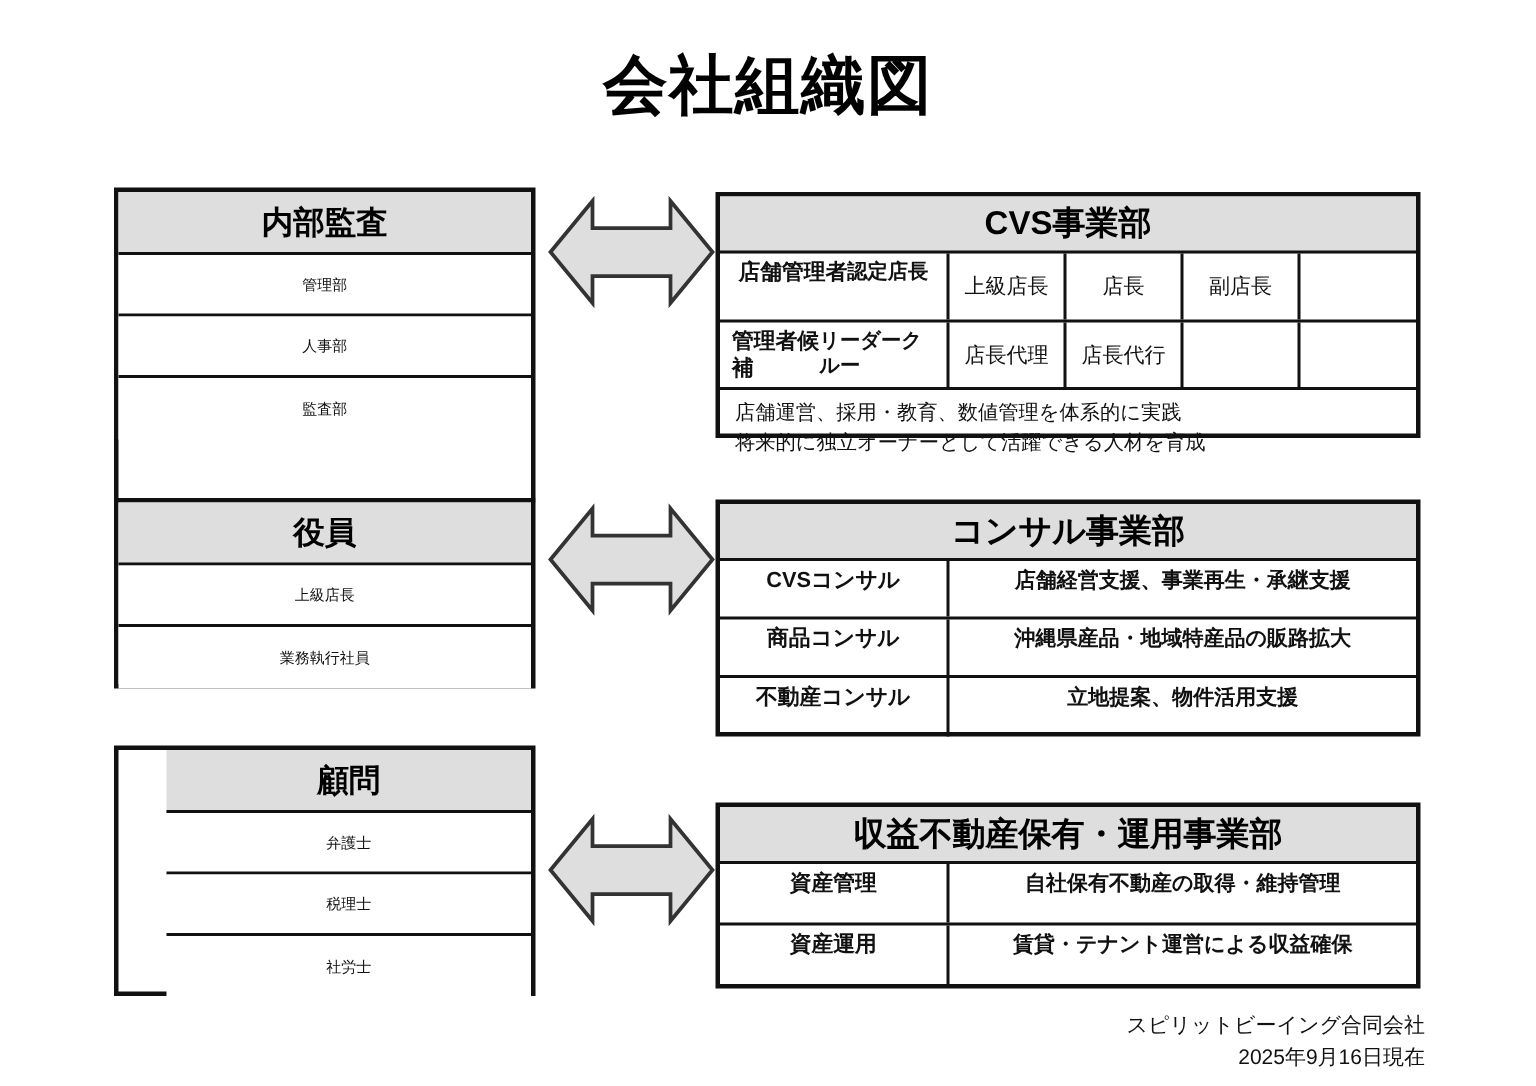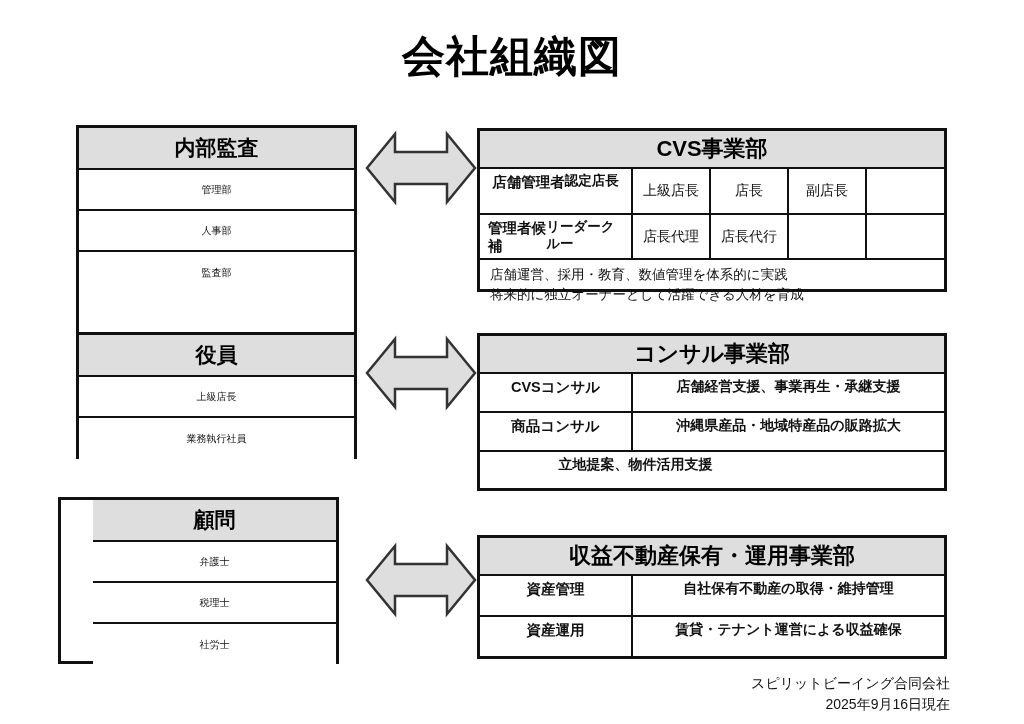--- a/index.html
+++ b/index.html
@@ -138,21 +138,21 @@
   <div class="left-row">人事部</div>
   <div class="left-row">監査部</div>
 </div>
 
 <div class="card left-card" style="left:76px; top:332px; height:127px;">
   <div class="card-head">役員</div>
   <div class="left-row">上級店長</div>
   <div class="left-row">業務執行社員</div>
 </div>
 
-<div class="card left-card" style="left:58px; top:497px; height:167px;padding-left:32px;">
+<div class="card left-card" style="left:76px; top:497px; height:167px;padding-left:32px;">
   <div class="card-head">顧問</div>
   <div class="left-row">弁護士</div>
   <div class="left-row">税理士</div>
   <div class="left-row">社労士</div>
 </div>
 
 <div class="arrow" style="left:365px; top:128px;">
   <svg width="112" height="80" viewBox="0 0 112 80" aria-hidden="true">
     <polygon points="2,40 30,6 30,24 82,24 82,6 110,40 82,74 82,56 30,56 30,74" fill="#dedede" stroke="#333333" stroke-width="2.5" stroke-linejoin="miter"></polygon>
   </svg>
@@ -215,20 +215,23 @@
       </div>
       <div class="tcell two-c1">店舗経営支援、事業再生・承継支援</div>
     </div>
     <div class="trow" style="height:39px;">
       <div class="tcell two-c0">
         <span class="lbl-bold">商品コンサル</span>
       </div>
       <div class="tcell two-c1">沖縄県産品・地域特産品の販路拡大</div>
     </div>
     <div class="trow" style="height:39px;">
+      <div class="tcell two-c0">
+        <span class="lbl-bold">不動産コンサル</span>
+      </div>
       <div class="tcell two-c1">立地提案、物件活用支援</div>
     </div>
   </div>
 </div>
 
 <div class="card right-card" style="left:477px; top:535px; height:124px;">
   <div class="card-head">収益不動産保有・運用事業部</div>
 
   <div class="tbl">
     <div class="trow" style="height:41px;">

